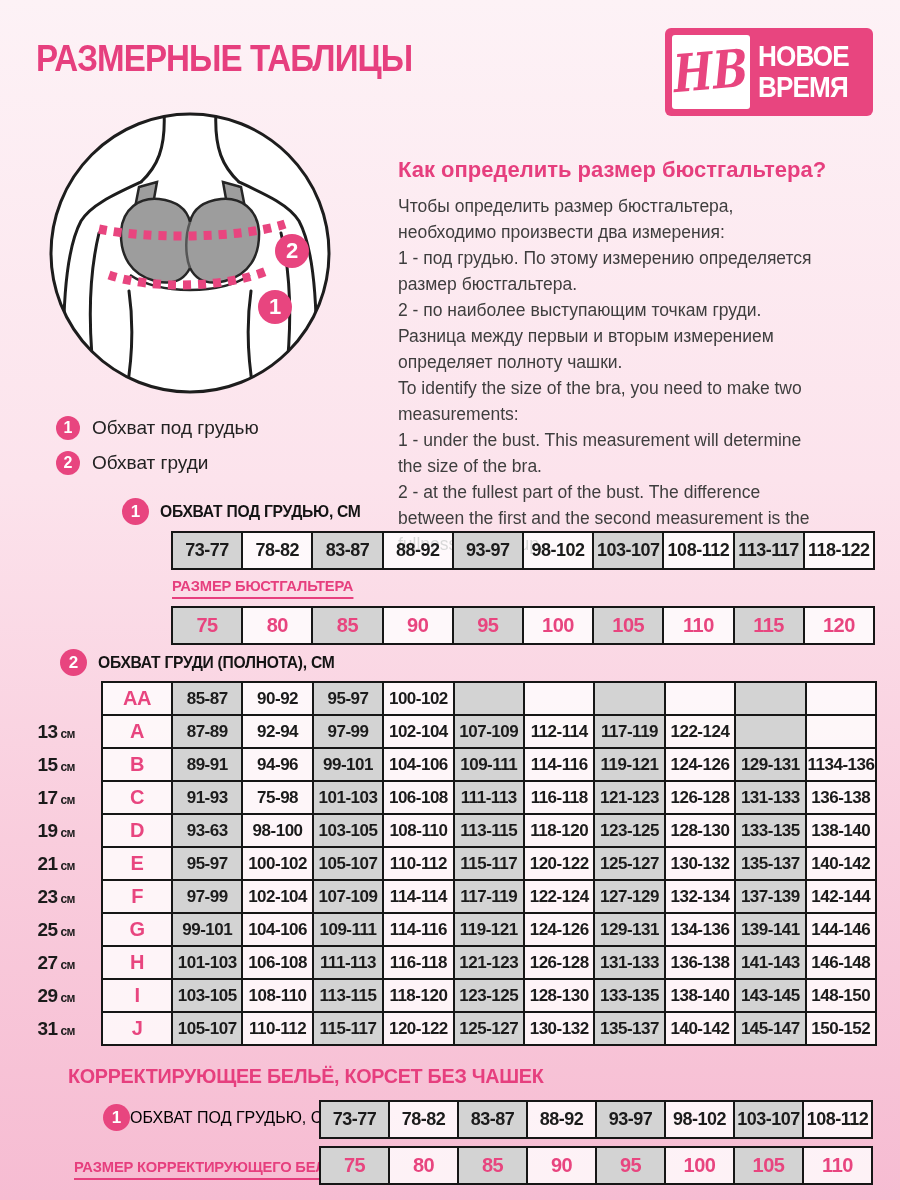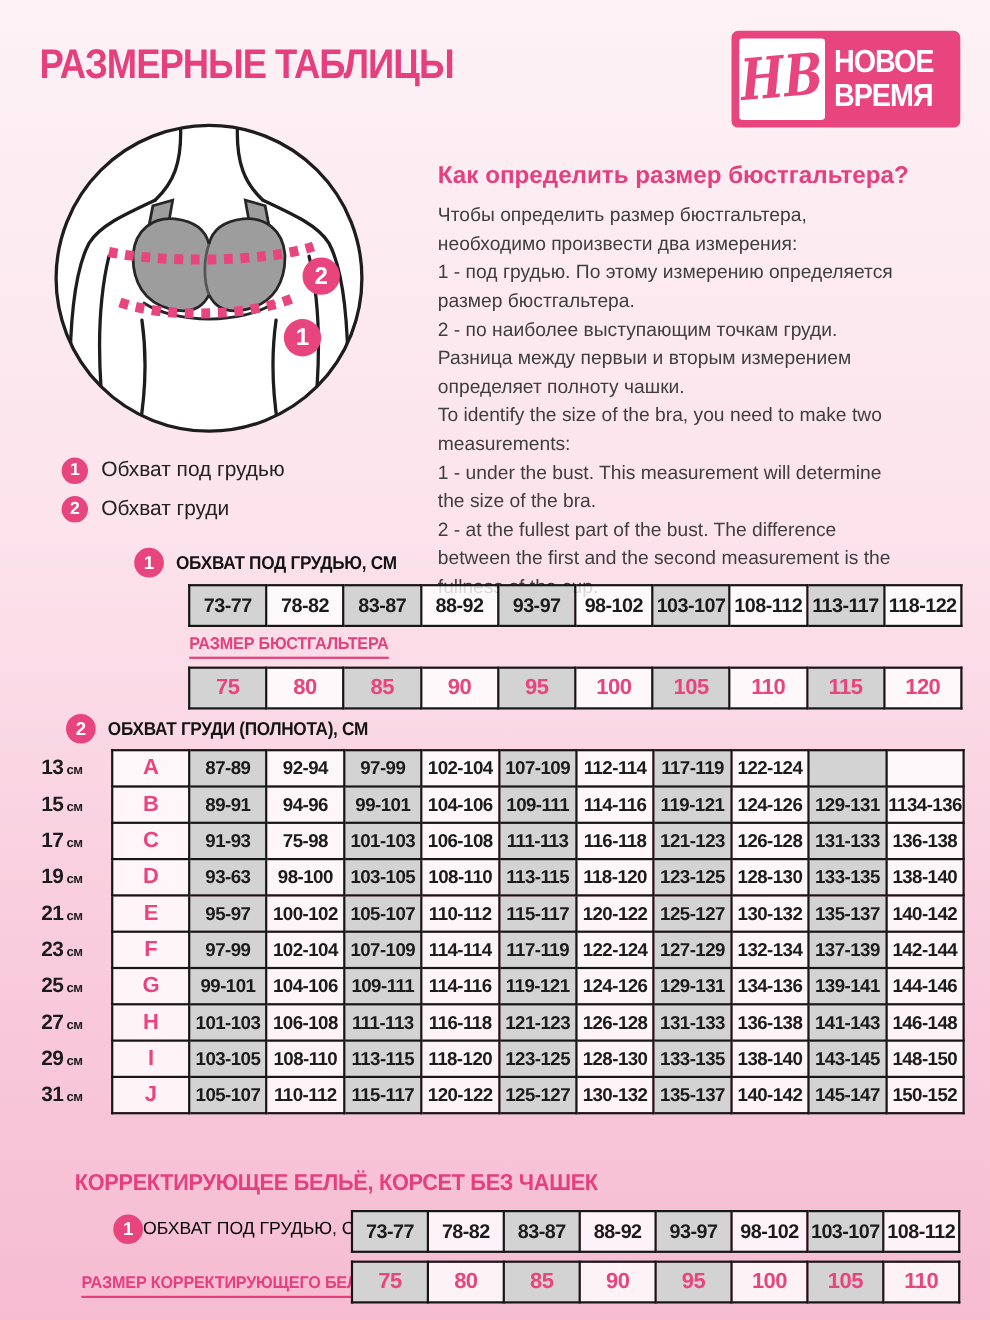--- a/index.html
+++ b/index.html
@@ -20,21 +20,21 @@
   .diag-svg{position:absolute;left:35px;top:105px;}
   .legend{position:absolute;left:56px;top:416px;}
   .legend-row{display:flex;align-items:center;margin-bottom:11px;}
   .pnum{background:#e8457f;color:#fff;border-radius:50%;display:inline-flex;align-items:center;justify-content:center;
         font-weight:bold;flex:0 0 auto;}
   .pnum.s24{width:24px;height:24px;font-size:16px;}
   .pnum.s27{width:27px;height:27px;font-size:17px;}
   .legend-row .pnum{margin-right:12px;}
   .legend-row span.txt{font-size:19px;color:#222;}
   
-  .howto{position:absolute;left:398px;top:146px;width:494px;}
+  .howto{position:absolute;left:398px;top:157px;width:494px;}
   .howto h2{margin:0 0 10px 0;font-size:22px;color:#e63f7e;font-weight:bold;}
   .howto p{margin:0;font-size:17.5px;line-height:26px;color:#3e3e3e;white-space:pre-line;}
   
   .sec-head{position:absolute;display:flex;align-items:center;}
   .sec-head .lbl{margin-left:11px;font-size:17px;font-weight:bold;color:#141414;letter-spacing:-0.3px;
         transform:scaleX(.92);transform-origin:left center;white-space:nowrap;}
   
   table{border-collapse:collapse;table-layout:fixed;}
   td{border:2px solid #161616;text-align:center;vertical-align:middle;
      font-weight:bold;color:#1b1b1b;background:rgba(255,255,255,.8);
@@ -181,20 +181,34 @@
     <span class="lbl">ОБХВАТ ГРУДИ (ПОЛНОТА), СМ</span>
   </div>
   <table class="big">
     <colgroup>
       <col style="width:102px">
         <col style="width:70px">
       <col span="10" style="width:70.4px">
     </colgroup>
     <tbody>
         <tr>
+          <td class="diff"></td>
+          <td class="cup">AA</td>
+          <td class="val gray">85-87</td>
+          <td class="val">90-92</td>
+          <td class="val gray">95-97</td>
+          <td class="val">100-102</td>
+          <td class="val gray"></td>
+          <td class="val"></td>
+          <td class="val gray"></td>
+          <td class="val"></td>
+          <td class="val gray"></td>
+          <td class="val"></td>
+        </tr>
+        <tr>
           <td class="diff"><span>13</span><span class="dunit">&nbsp;см</span></td>
           <td class="cup">A</td>
           <td class="val gray">87-89</td>
           <td class="val">92-94</td>
           <td class="val gray">97-99</td>
           <td class="val">102-104</td>
           <td class="val gray">107-109</td>
           <td class="val">112-114</td>
           <td class="val gray">117-119</td>
           <td class="val">122-124</td>

